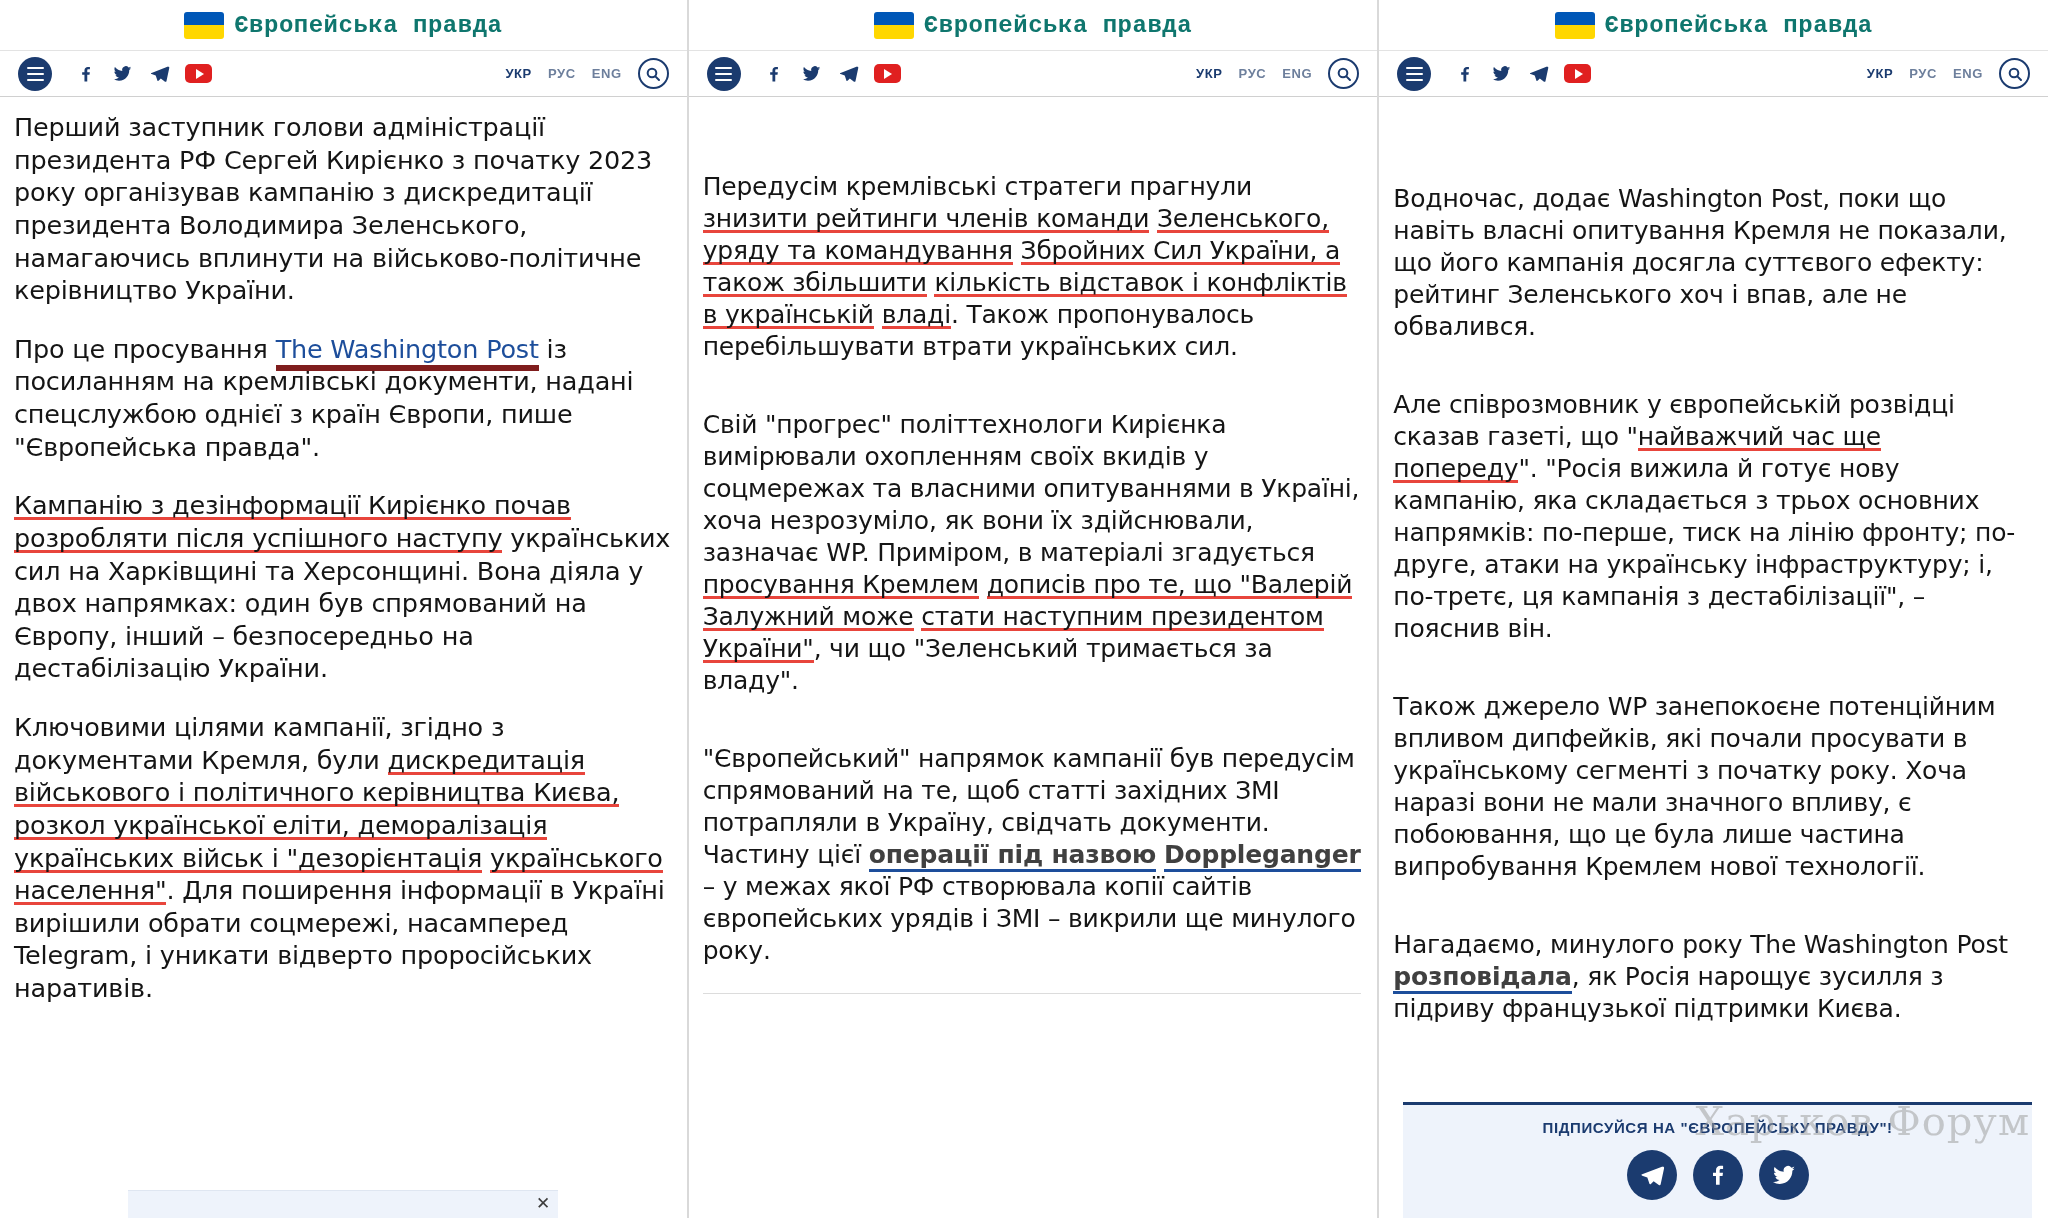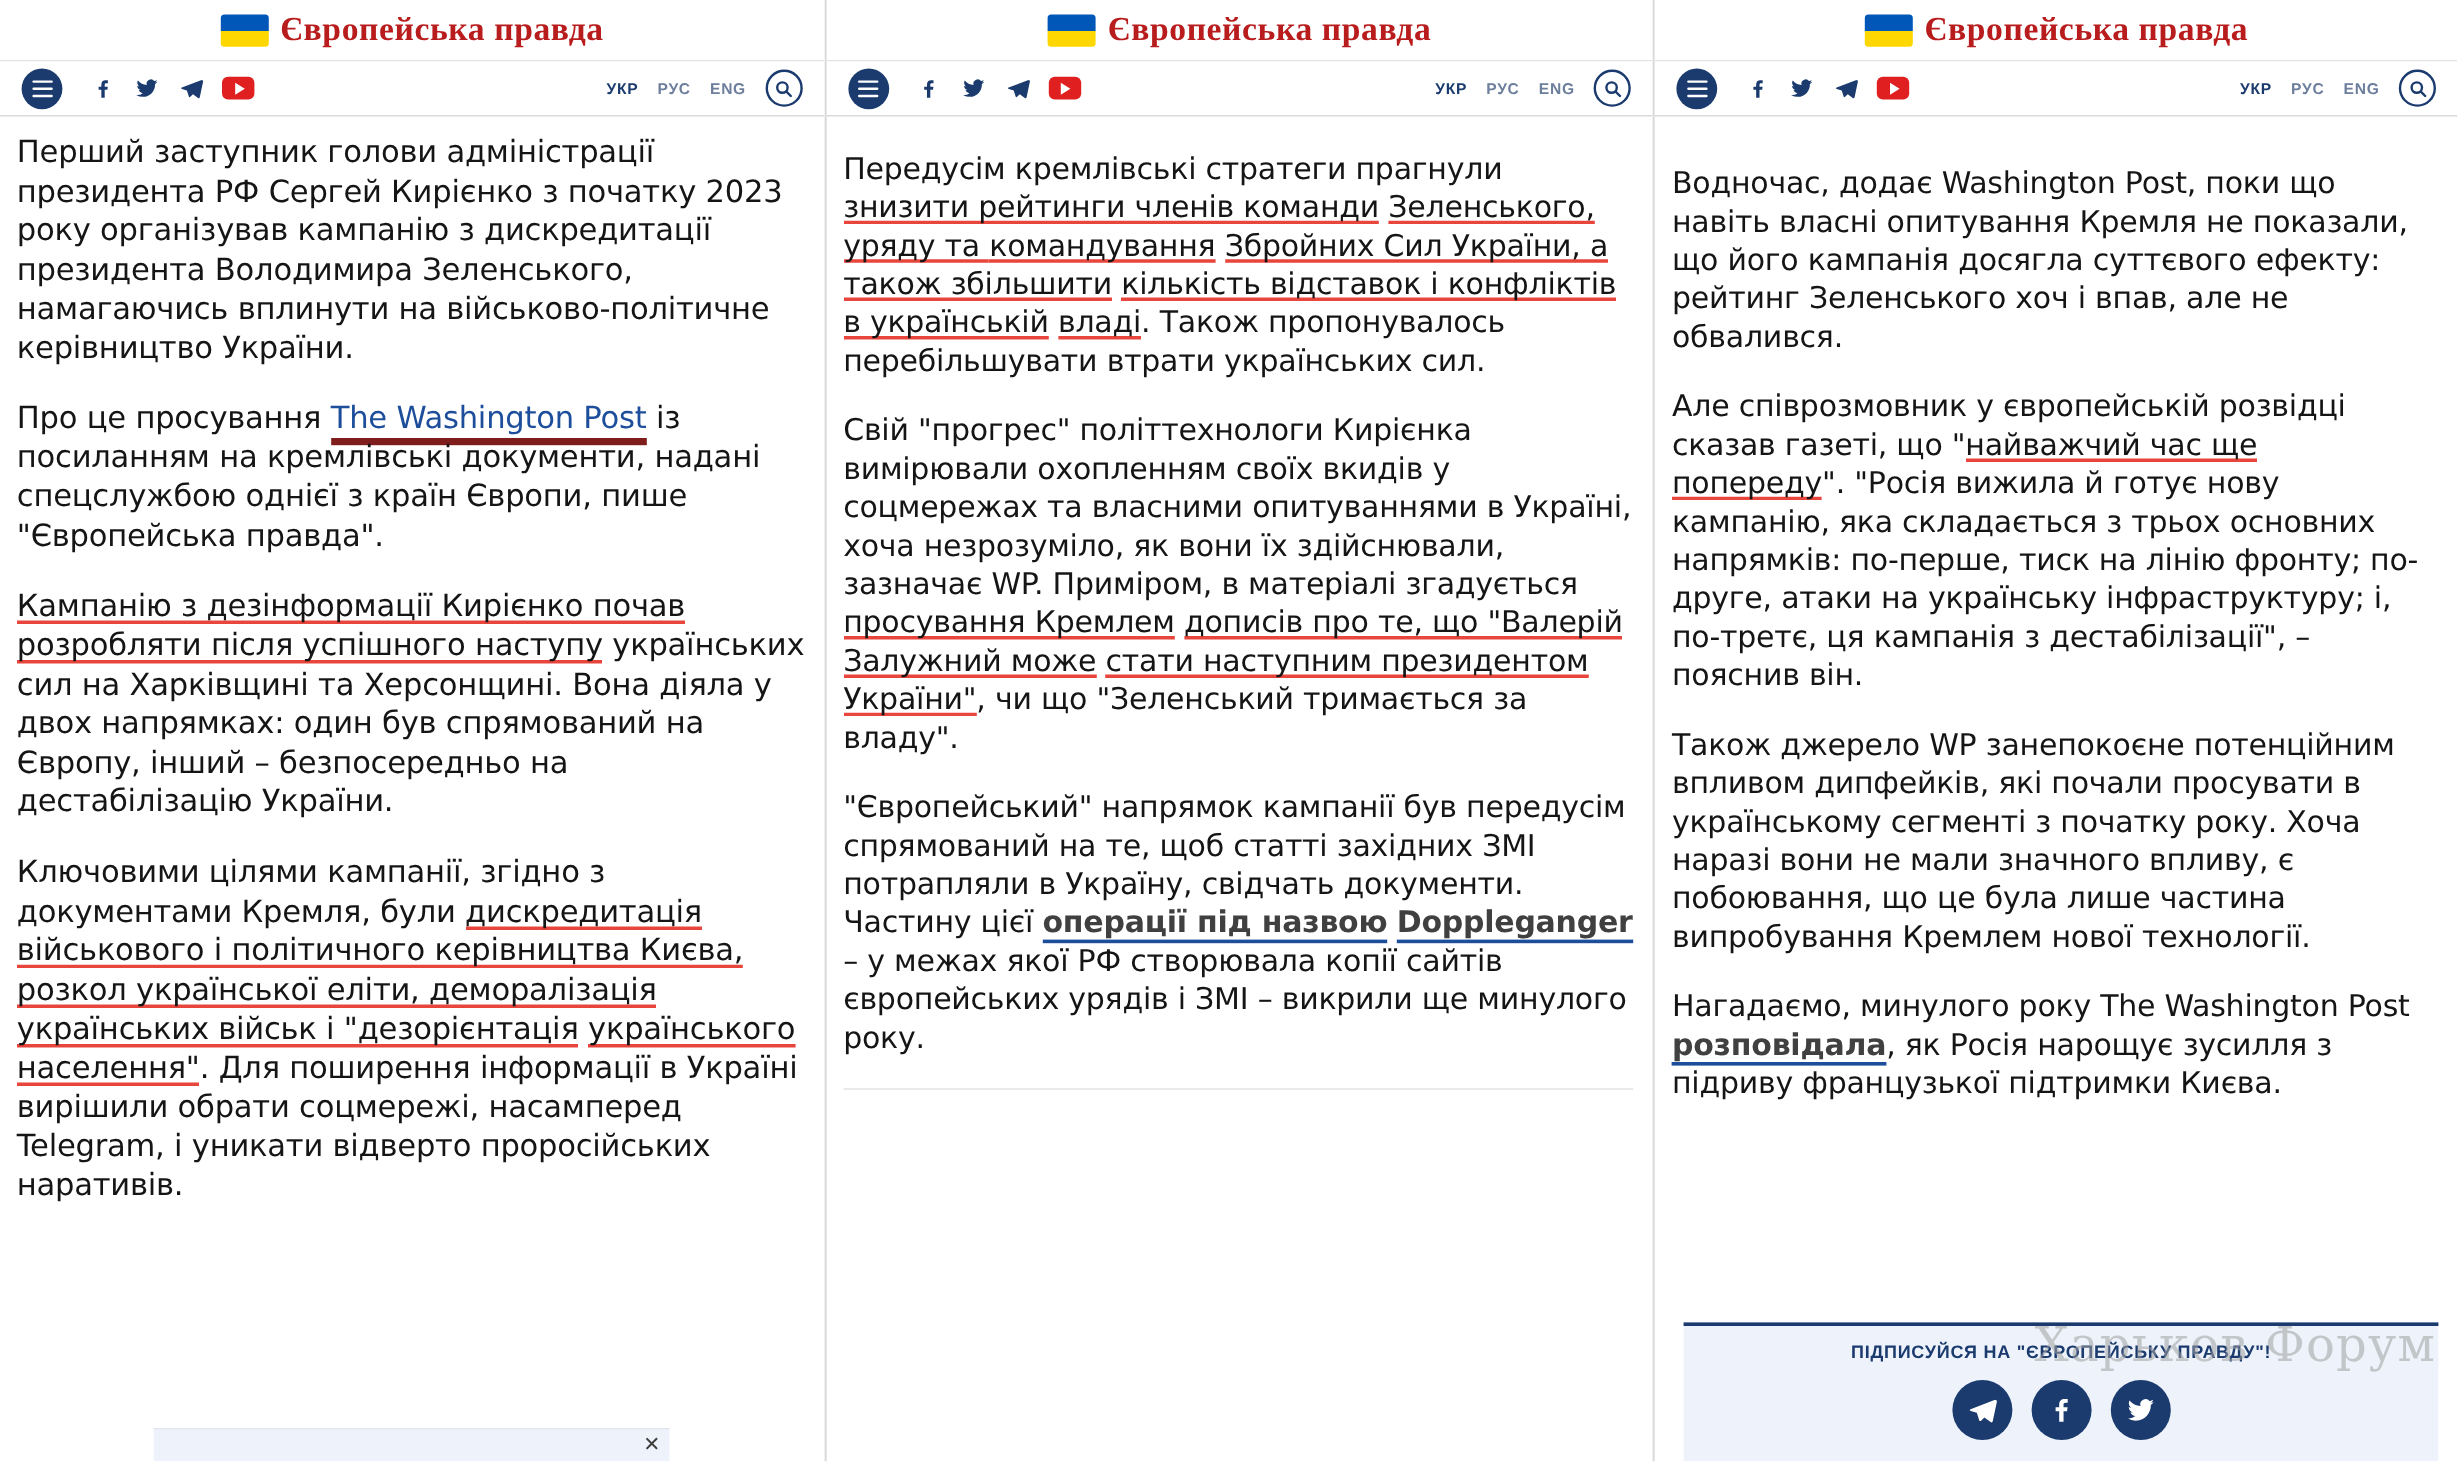--- a/index.html
+++ b/index.html
@@ -45,25 +45,25 @@
     align-items: center;
     gap: 10px;
   }
   .flag {
     width: 40px; height: 27px;
     border-radius: 3px;
     background: linear-gradient(to bottom, #0057b7 0 50%, #ffd700 50% 100%);
     display: block;
   }
   .logo-text {
-    font-family: Liberation Serif, serif;
+    font-family: Liberation Mono, monospace;
     font-weight: bold;
-    font-size: 28px;
+    font-size: 24px;
     letter-spacing: 0.5px;
-    color: #b91c1c;
+    color: #0f766e;
     white-space: nowrap;
   }
   .nav-bar {
     height: 47px;
     border-top: 1px solid #e3e3e3;
     border-bottom: 1px solid #d0d0d0;
     display: flex;
     align-items: center;
     padding: 0 18px;
     gap: 16px;
@@ -137,21 +137,21 @@
     padding: 14px 16px 0 14px;
   }
   .article p {
     margin: 0 0 26px 0;
     font-family: "DejaVu Sans", sans-serif;
     font-size: 25.5px;
     line-height: 1.28;
     color: #151515;
     letter-spacing: -0.2px;
   }
-  .col2 .article p, .col3 .article p { font-size: 25px; }
+  .col2 .article p, .col3 .article p { font-size: 25px; margin-top: 46px; }
   .col3 .article { padding-top: 40px; }
   .col2 .article { padding-top: 28px; }
 
   a.link {
     color: #1d4e9b;
     text-decoration: none;
     border-bottom: 6px solid #7f1d1d;
     padding-bottom: 1px;
   }
   a.link-bold {

